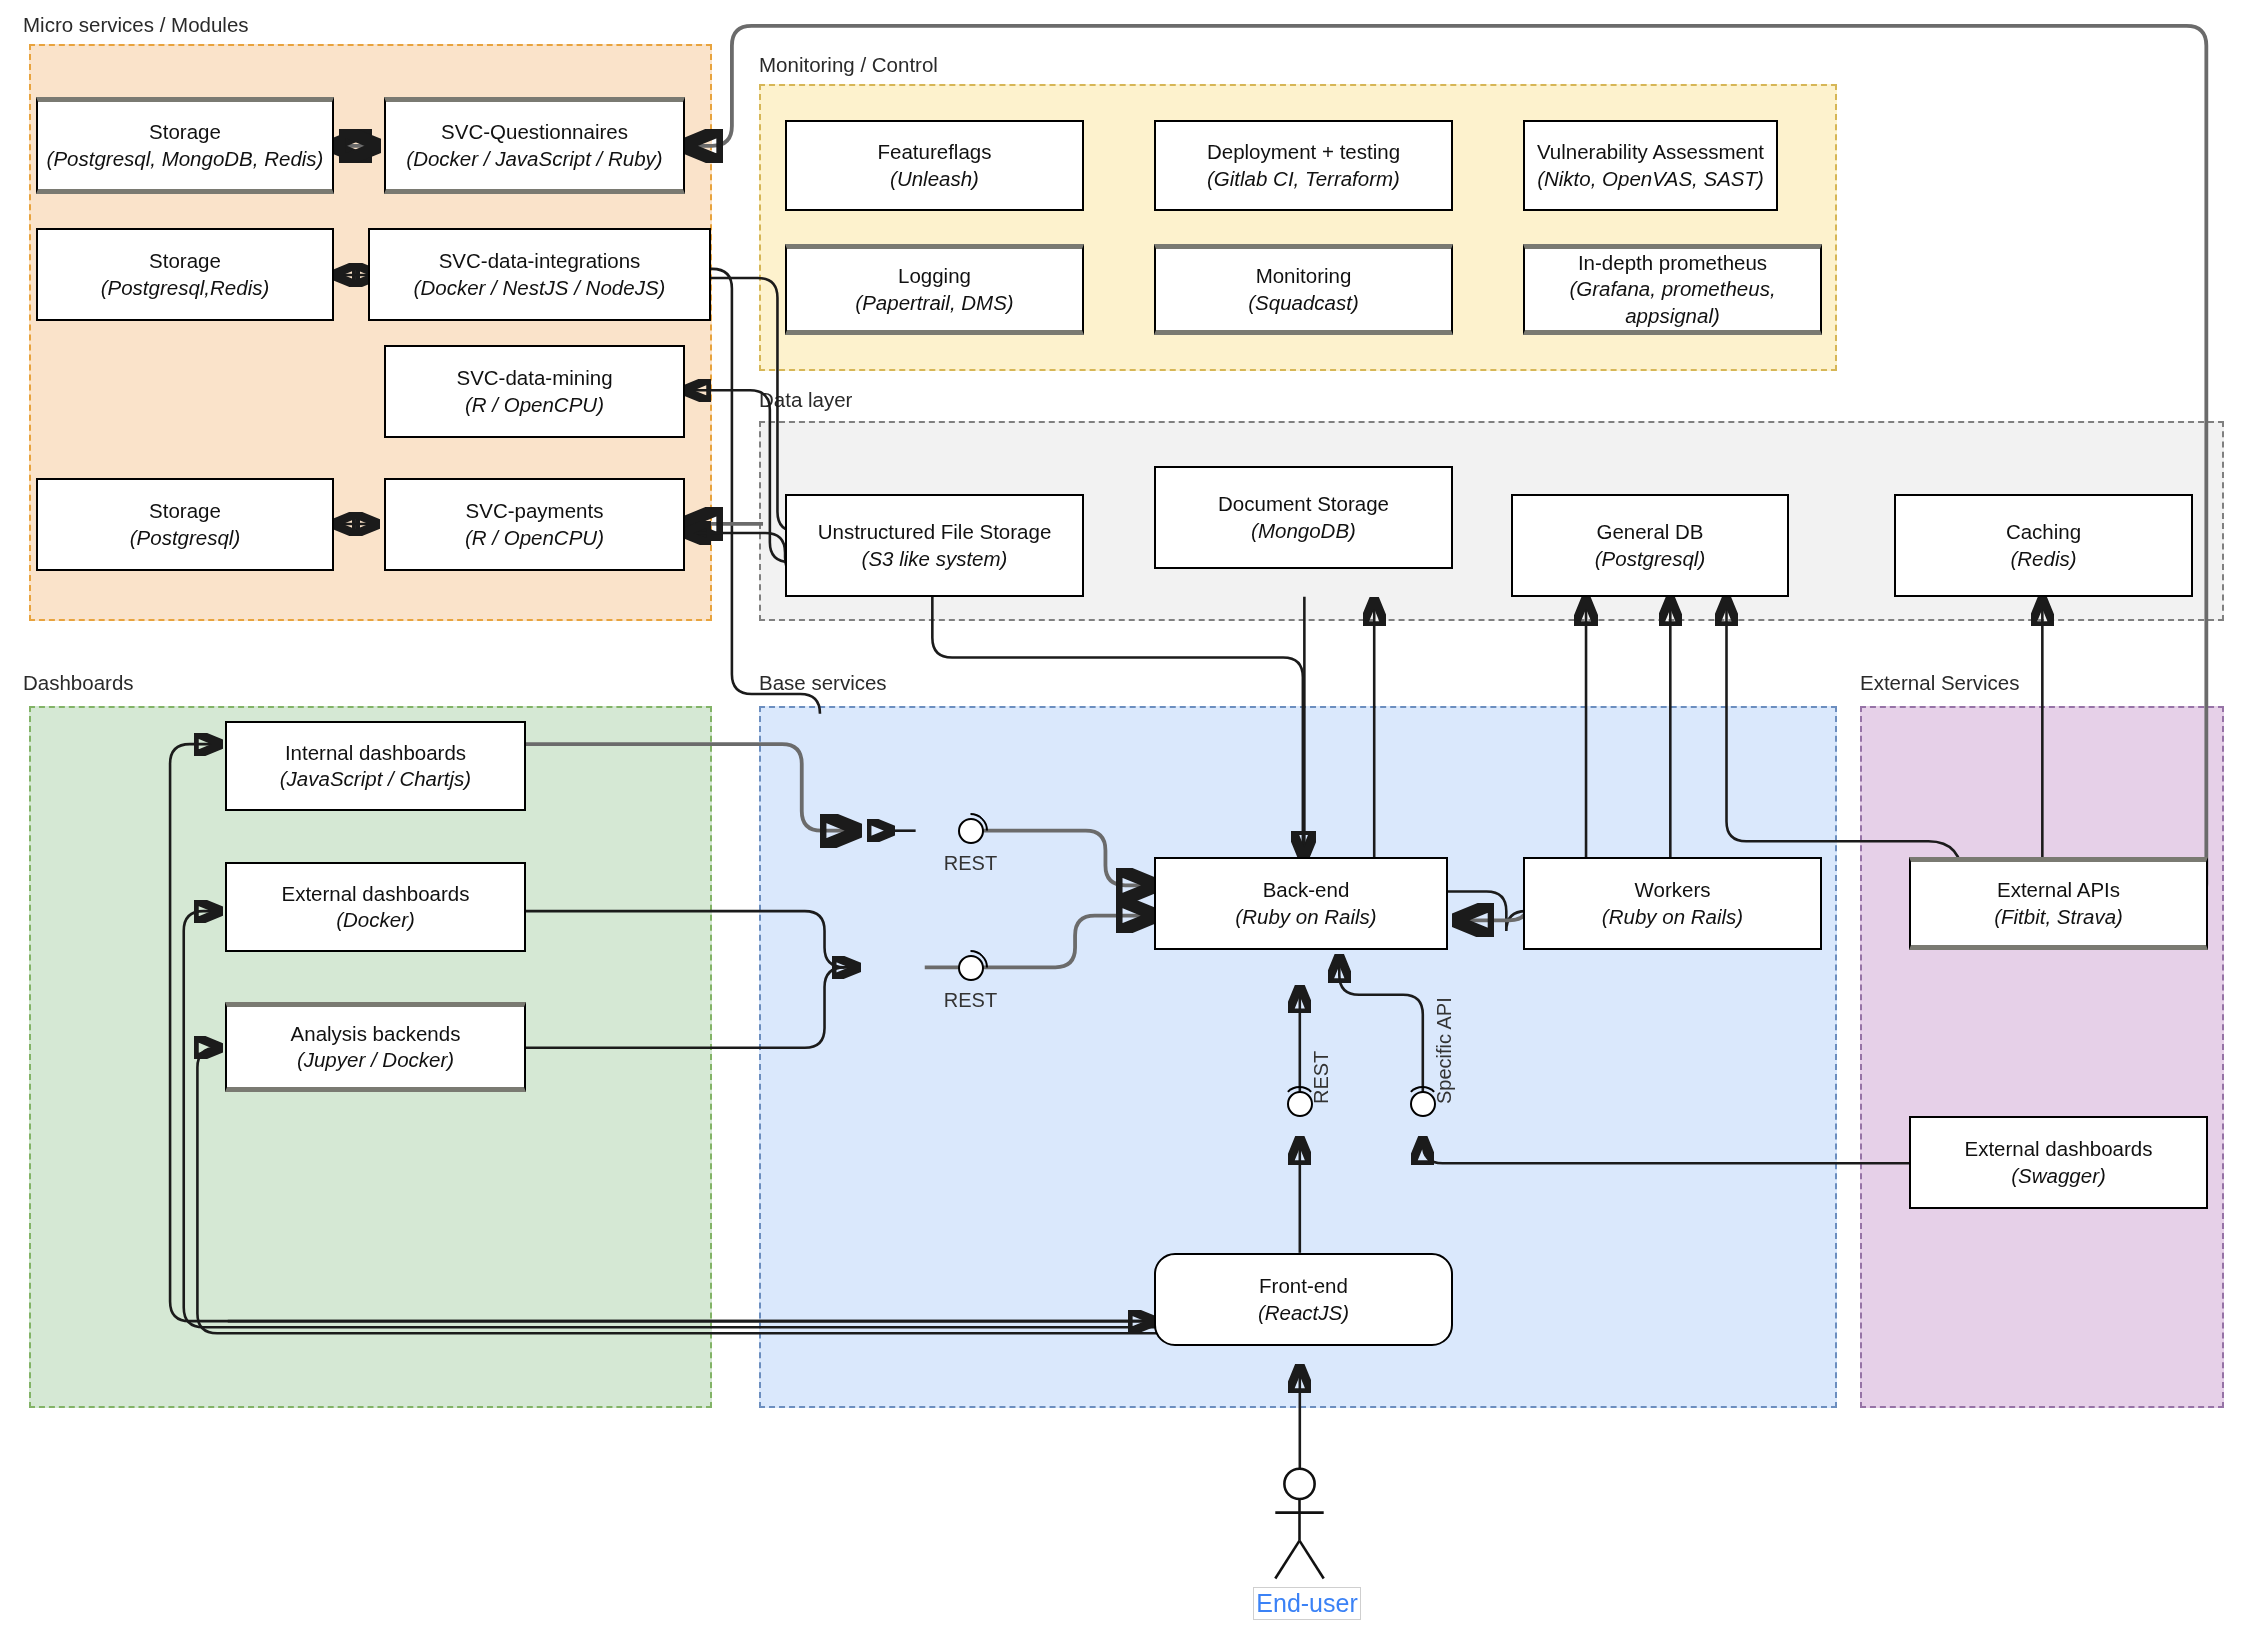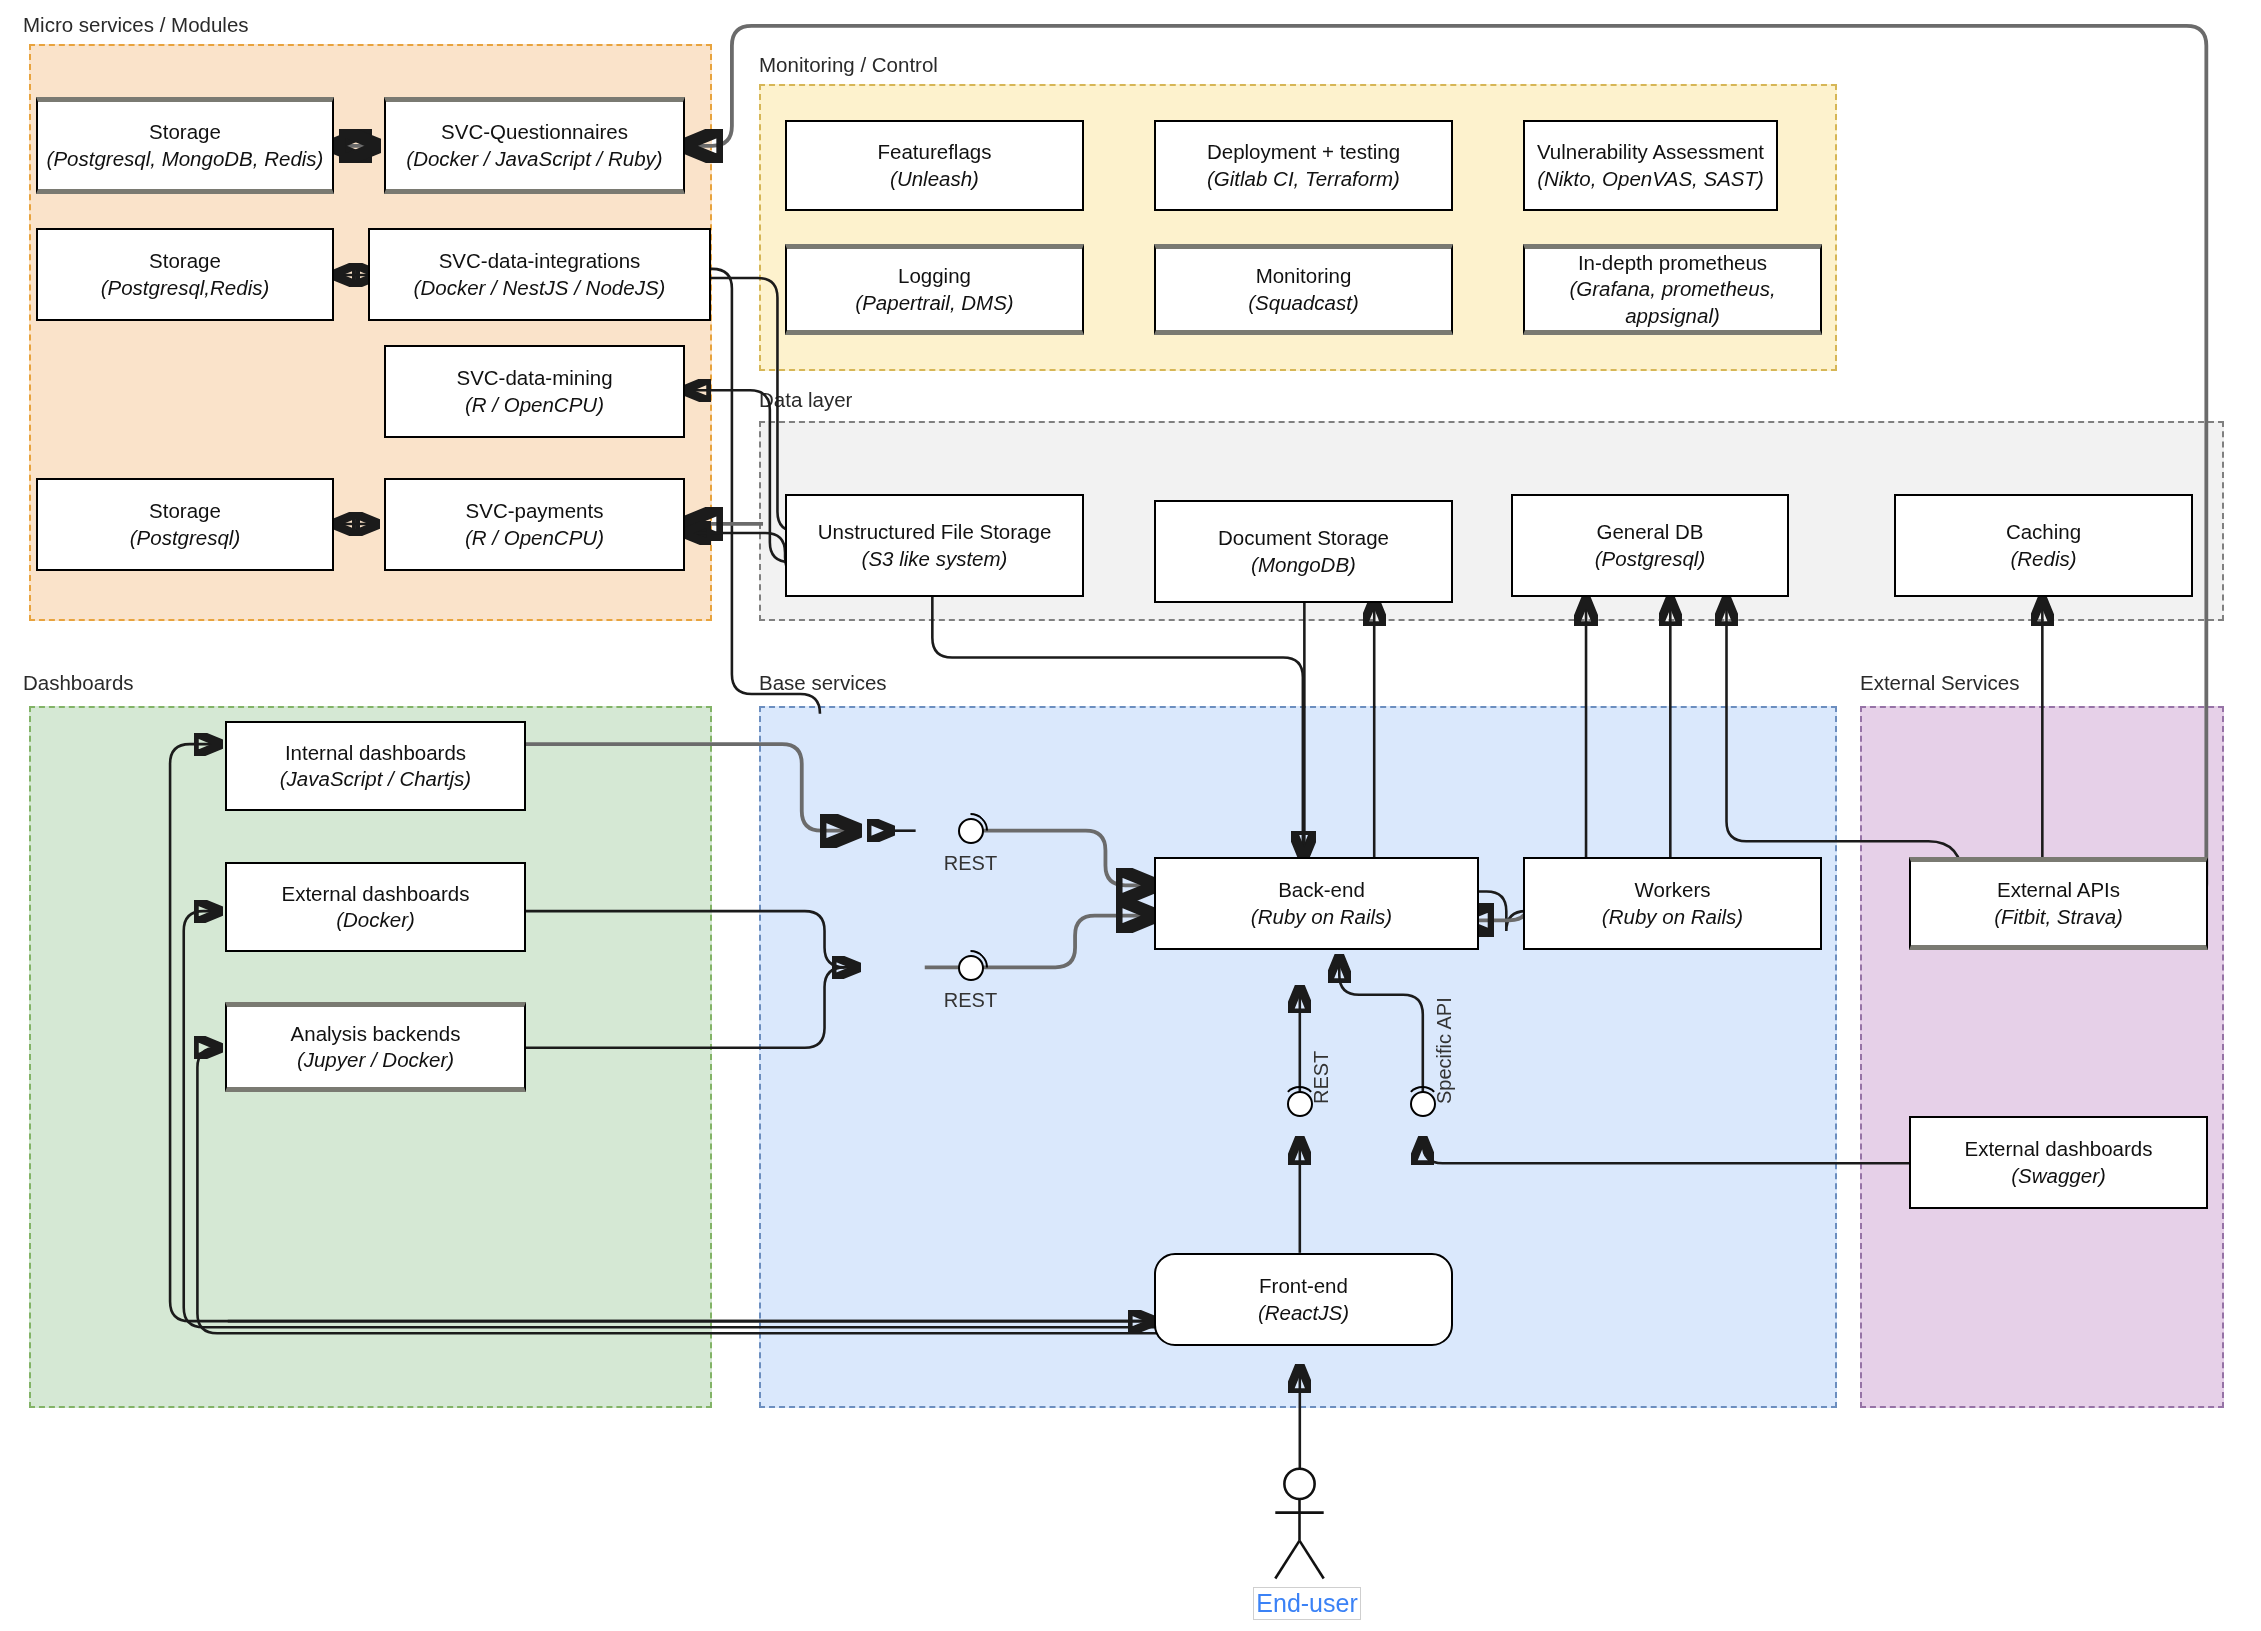--- a/index.html
+++ b/index.html
@@ -195,21 +195,21 @@
   </div>
   <div class="node shadow-top shadow-bot" style="left:1523px;top:244px;width:299px;height:91px;">
     <span>In-depth prometheus</span>
     <span class="sub">(Grafana, prometheus, appsignal)</span>
   </div>
 
   <div class="node" style="left:785px;top:494px;width:299px;height:103px;">
     <span>Unstructured File Storage</span>
     <span class="sub">(S3 like system)</span>
   </div>
-  <div class="node" style="left:1154px;top:500px;width:299px;height:103px;">
+  <div class="node" style="left:1154px;top:466px;width:299px;height:103px;">
     <span>Document Storage</span>
     <span class="sub">(MongoDB)</span>
   </div>
   <div class="node" style="left:1511px;top:494px;width:278px;height:103px;text-align:center;">
     <span>General DB</span>
     <span class="sub">(Postgresql)</span>
   </div>
   <div class="node" style="left:1894px;top:494px;width:299px;height:103px;justify-content:center;">
     <span>Caching</span>
     <span class="sub">(Redis)</span>
@@ -221,21 +221,21 @@
   </div>
   <div class="node" style="left:225px;top:862px;width:301px;height:90px;">
     <span>External dashboards</span>
     <span class="sub">(Docker)</span>
   </div>
   <div class="node shadow-top shadow-bot" style="left:225px;top:1002px;width:301px;height:90px;">
     <span>Analysis backends</span>
     <span class="sub">(Jupyer / Docker)</span>
   </div>
 
-  <div class="node" style="left:1154px;top:857px;width:325px;height:93px;padding-left:16px;">
+  <div class="node" style="left:1154px;top:857px;width:294px;height:93px;padding-left:16px;">
     <span>Back-end</span>
     <span class="sub">(Ruby on Rails)</span>
   </div>
   <div class="node" style="left:1523px;top:857px;width:299px;height:93px;">
     <span>Workers</span>
     <span class="sub">(Ruby on Rails)</span>
   </div>
   <div class="node" style="left:1154px;top:1253px;width:299px;height:93px;border-radius:21px;">
     <span>Front-end</span>
     <span class="sub">(ReactJS)</span>

